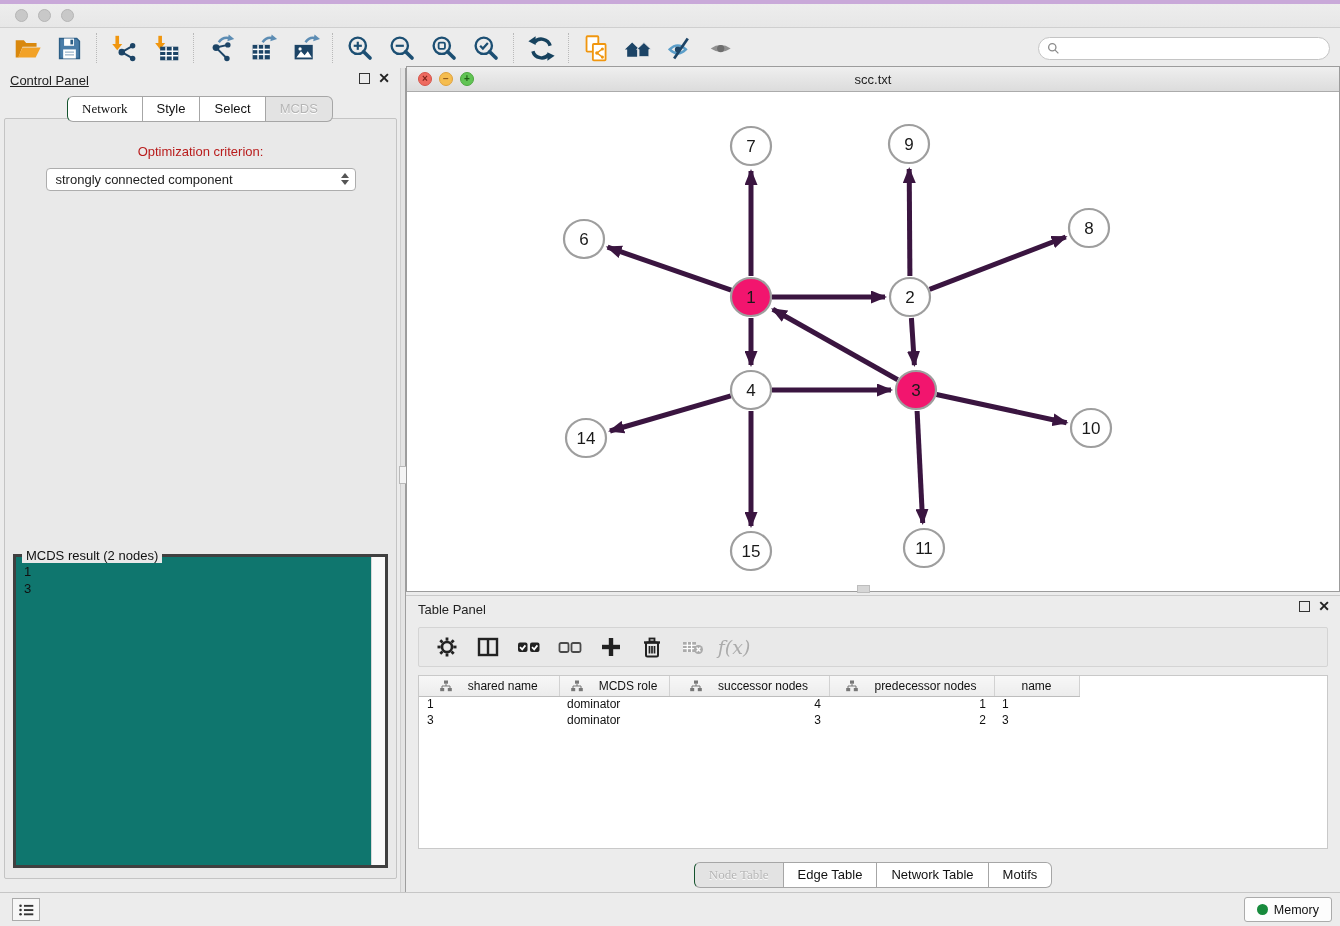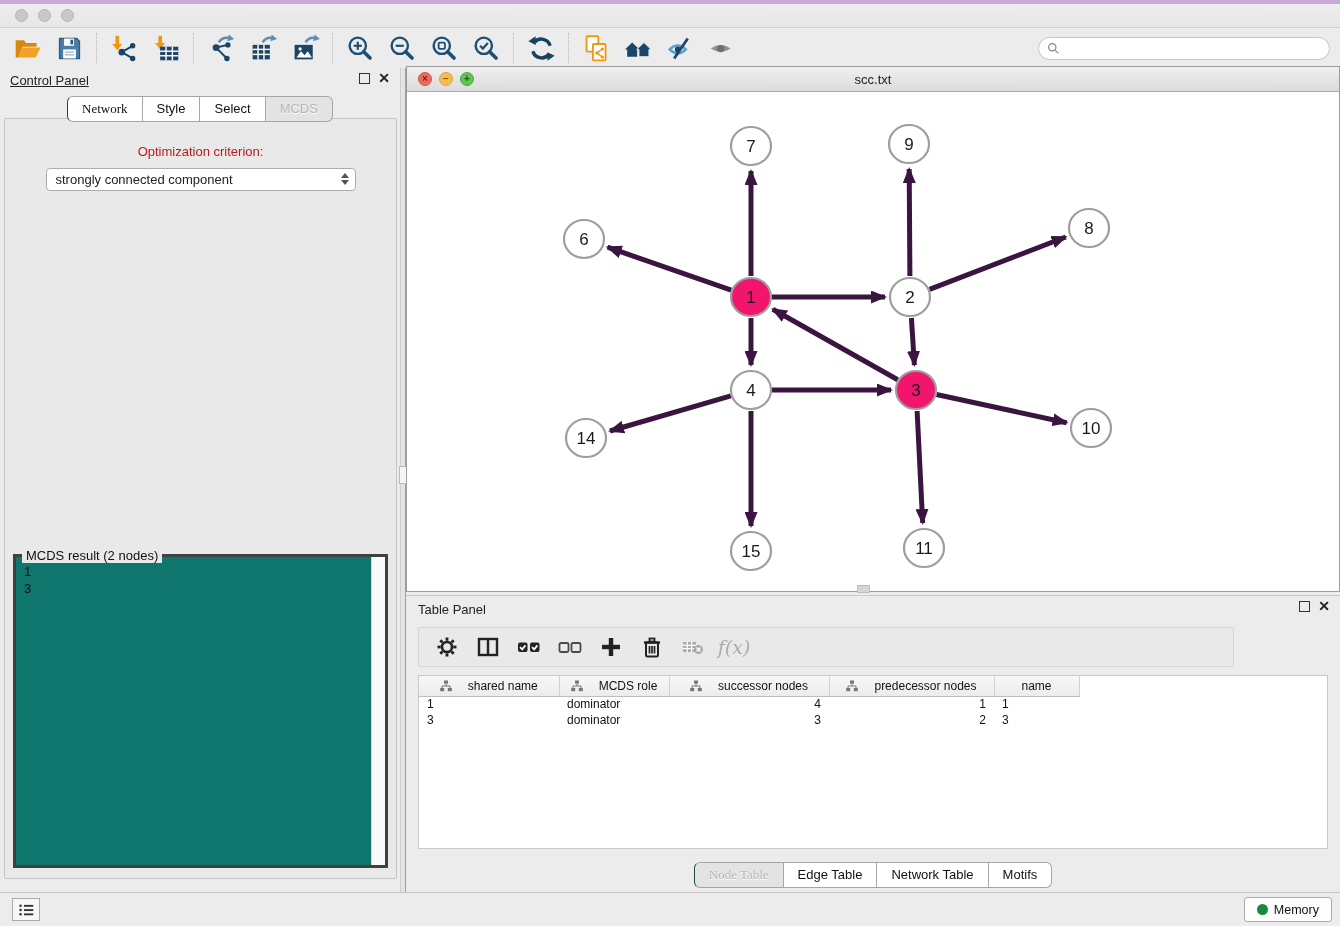--- a/index.html
+++ b/index.html
@@ -74,21 +74,21 @@
   .mac-close { left:11px; background:#EE6A5F; border:1px solid #D5544A; color:#7E231B; }
   .mac-min   { left:32px; background:#F5BD4F; border:1px solid #DFA13D; color:#90591B; }
   .mac-max   { left:53px; background:#61C454; border:1px solid #4DA73F; color:#1F5E14; }
   .nw-canvas { position:absolute; left:0; top:25px; width:932px; height:499px; background:#fff; }
   .nw-grip { position:absolute; left:450px; bottom:-2px; width:13px; height:8px; background:#D6D6D6; border:1px solid #BDBDBD; }
 
   
   .table-panel { position:absolute; left:406px; top:595px; width:934px; height:295px; background:#ECECEC; border-top:1px solid #C9C9C9; }
   .tp-header { position:relative; height:26px; }
   .tp-header .tp-title { position:absolute; left:12px; top:6px; font-size:13px; color:#222; }
-  .tp-toolbar { position:absolute; left:12px; top:31px; width:816px; height:40px; background:#E9E9E9;
+  .tp-toolbar { position:absolute; left:12px; top:31px; width:910px; height:40px; background:#E9E9E9;
     border:1px solid #D4D4D4; border-radius:2px; display:flex; align-items:center; gap:9px; padding-left:12px; }
   .ttbtn { width:32px; height:32px; display:flex; align-items:center; justify-content:center; }
   .ttbtn svg { width:24px; height:24px; }
   .fx { font-family:"DejaVu Serif", serif; font-style:italic; font-size:19px; color:#ABABAB; }
   .node-table-wrap { position:absolute; left:12px; top:79px; width:910px; height:174px; background:#fff; border:1px solid #C9C9C9; overflow:hidden; }
   table.node-table { border-collapse:collapse; font-size:12px; }
   table.node-table th { height:20px; background:linear-gradient(#F7F7F7,#ECECEC); border-right:1px solid #D2D2D2;
     border-bottom:1px solid #BDBDBD; font-weight:normal; color:#111; font-size:12px; }
   table.node-table th .hwrap { display:flex; align-items:center; justify-content:center; gap:16px; }
   table.node-table td { height:16px; padding:0 8px; color:#111; }

